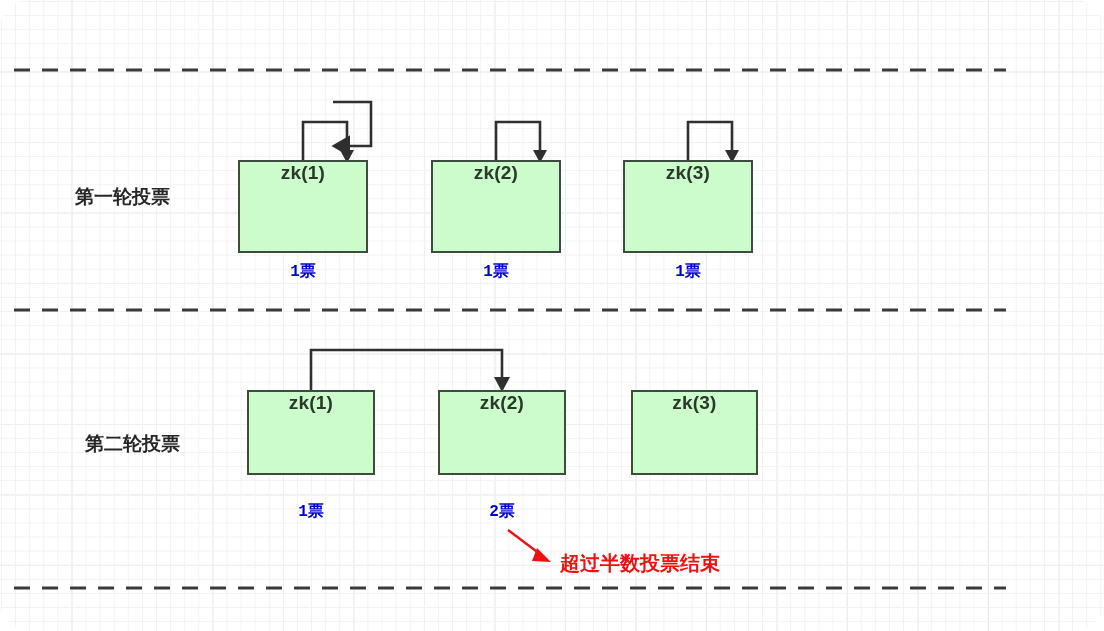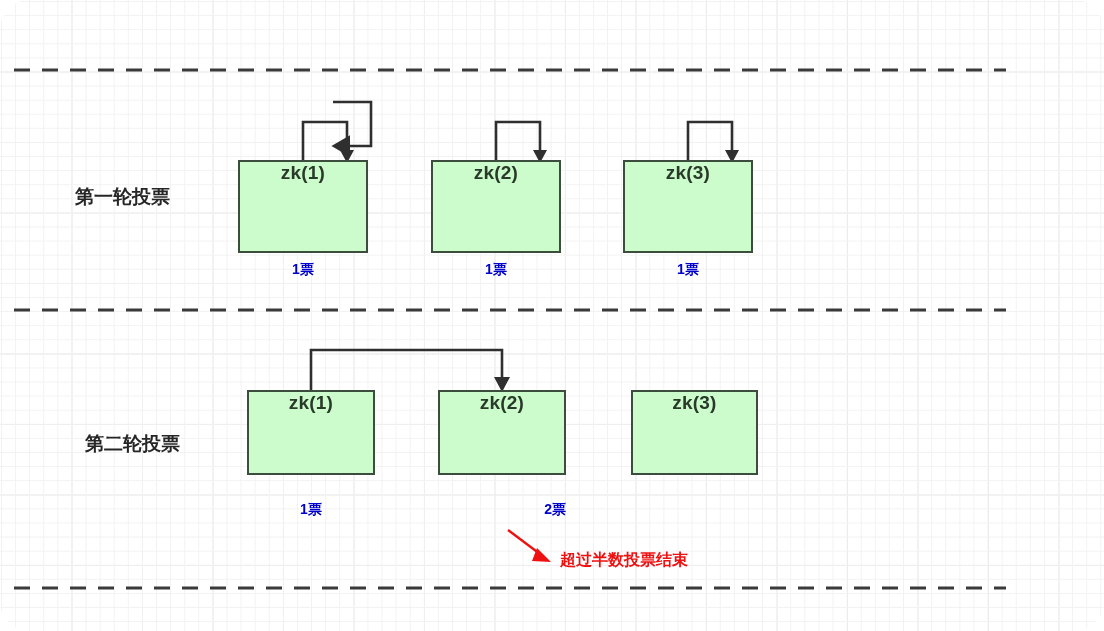--- a/index.html
+++ b/index.html
@@ -48,29 +48,29 @@
   .round-label {
     position: absolute;
     font-size: 19px;
     font-weight: bold;
     color: #262626;
     white-space: nowrap;
     font-family: "Liberation Sans", "DejaVu Sans", sans-serif;
   }
   .vote-label {
     position: absolute;
-    font-size: 14px;
+    font-size: 16px;
     font-weight: bold;
     white-space: nowrap;
     text-align: center;
-    font-family: Liberation Sans, sans-serif;
+    font-family: Liberation Mono, monospace;
   }
   .note-label {
     position: absolute;
-    font-size: 16px;
+    font-size: 20px;
     font-weight: bold;
     white-space: nowrap;
     font-family: "Liberation Sans", "DejaVu Sans", sans-serif;
   }
 </style>
 </head>
 <body>
 
 <div id="canvas">
 
@@ -135,21 +135,21 @@
   <div class="round-label" style="left:85px; top:431px;">第二轮投票</div>
 
   <div class="node-box" style="left:247px; top:390px; width:128px; height:85px; background:#ccfccc;">
     <span class="node-label">zk(1)</span>
   </div>
   <div class="vote-label" style="left:247px; top:501px; width:128px; color:#0000cc;">1票</div>
 
   <div class="node-box" style="left:438px; top:390px; width:128px; height:85px; background:#ccfccc;">
     <span class="node-label">zk(2)</span>
   </div>
-  <div class="vote-label" style="left:438px; top:501px; width:128px; color:#0000cc;text-align:right;">2票</div>
+  <div class="vote-label" style="left:438px; top:501px; width:128px; color:#0000cc;">2票</div>
 
   <div class="node-box" style="left:631px; top:390px; width:127px; height:85px; background:#ccfccc;">
     <span class="node-label">zk(3)</span>
   </div>
   <div class="vote-label" style="left:631px; top:501px; width:127px; color:#0000cc;"></div>
 
   <div class="note-label" style="left:560px; top:550px; color:#ee1111;">超过半数投票结束</div>
 
 </div>
 

